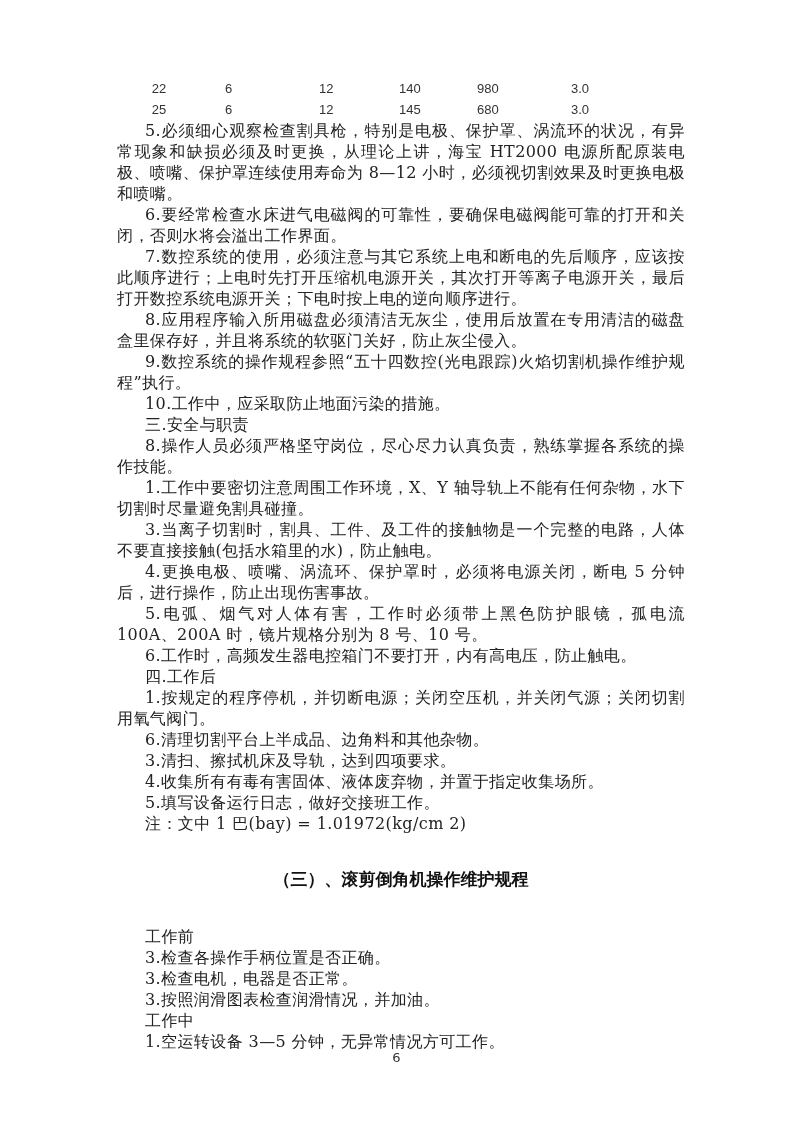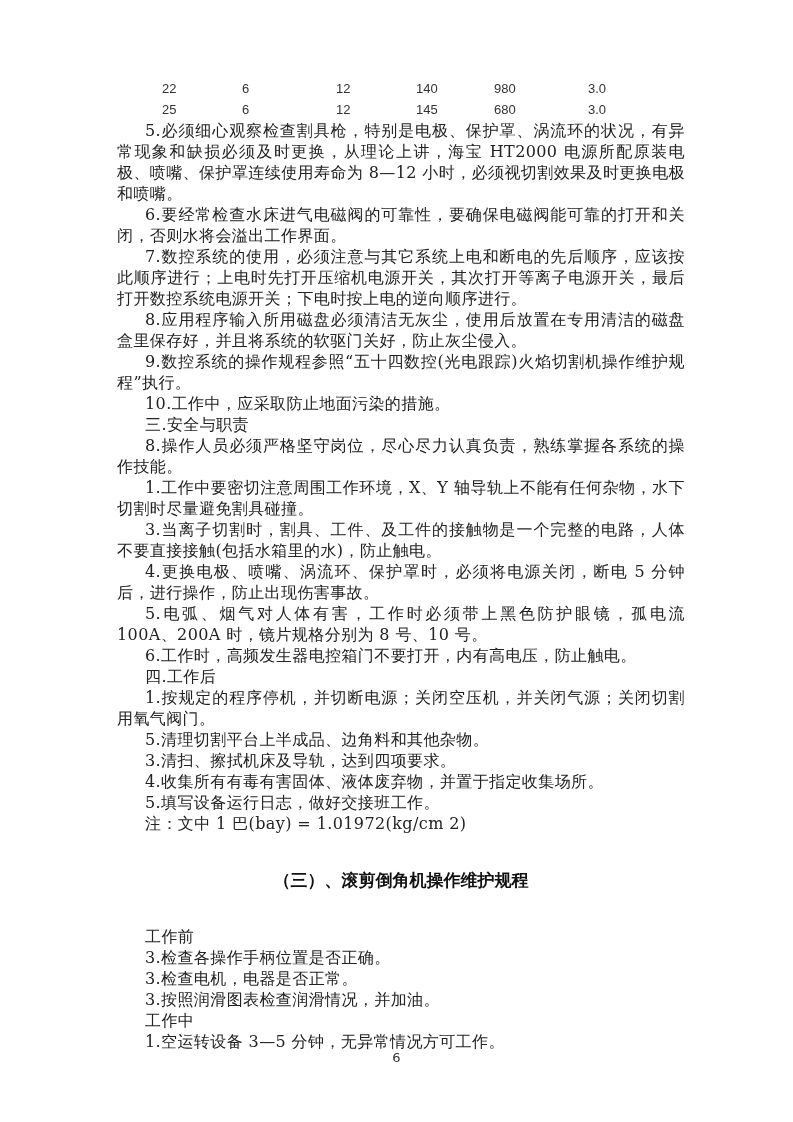--- a/index.html
+++ b/index.html
@@ -2,31 +2,31 @@
 <html><head>
 <meta charset="utf-8">
 <style>
   html, body { margin: 0; padding: 0; background: #ffffff; }
   body { width: 793px; height: 1122px; position: relative; overflow: hidden;
          font-family: "DejaVu Serif", "Liberation Serif", serif; color: #222; }
   .page { position: absolute; left: 117px; top: 78px; width: 568px; }
   .row { display: flex; font-family: "Liberation Sans", sans-serif; font-size: 13px;
          height: 21px; line-height: 21px; color: #333; }
   .row span { display: block; }
-  .c0 { width: 28px; margin-left: 45px; }
+  .c0 { width: 28px; margin-left: 28px; text-align: center; }
   .c1 { width: 94px; margin-left: 52px; }
   .c2 { width: 80px; }
   .c3 { width: 78px; }
   .c4 { width: 94px; }
   .c5 { width: 40px; }
   p { margin: 0; font-size: 16px; line-height: 21px; text-align: justify;
       text-align-last: left; letter-spacing: 0.4px; }
   p.ind { text-indent: 28px; }
   p.sub { padding-left: 28px; }
-  h2 { margin: 0; text-align: center; font-family: Liberation Serif, serif;
+  h2 { margin: 0; text-align: center; font-family: Liberation Mono, monospace;
        font-size: 17px; font-weight: bold; height: 30px; line-height: 30px; color: #111; }
   .gap-title-top { height: 32px; }
   .gap-title-bottom { height: 30px; }
   .pageno { position: absolute; top: 1050px; left: 0; width: 793px; text-align: center;
             font-family: "DejaVu Sans", sans-serif; font-size: 13px; color: #333; }
 </style>
 </head>
 <body>
 
 <div class="page">
@@ -58,21 +58,21 @@
   <p class="ind">三.安全与职责</p>
   <p class="ind">8.操作人员必须严格坚守岗位，尽心尽力认真负责，熟练掌握各系统的操作技能。</p>
   <p class="ind">1.工作中要密切注意周围工作环境，X、Y 轴导轨上不能有任何杂物，水下切割时尽量避免割具碰撞。</p>
   <p class="ind">3.当离子切割时，割具、工件、及工件的接触物是一个完整的电路，人体不要直接接触(包括水箱里的水)，防止触电。</p>
   <p class="ind">4.更换电极、喷嘴、涡流环、保护罩时，必须将电源关闭，断电 5 分钟后，进行操作，防止出现伤害事故。</p>
   <p class="ind">5.电弧、烟气对人体有害，工作时必须带上黑色防护眼镜，孤电流 100A、200A 时，镜片规格分别为 8 号、10 号。</p>
   <p class="ind">6.工作时，高频发生器电控箱门不要打开，内有高电压，防止触电。</p>
 
   <p class="ind">四.工作后</p>
   <p class="ind">1.按规定的程序停机，并切断电源；关闭空压机，并关闭气源；关闭切割用氧气阀门。</p>
-  <p class="ind">5.清理切割平台上半成品、边角料和其他杂物。</p>
+  <p class="ind">6.清理切割平台上半成品、边角料和其他杂物。</p>
   <p class="ind">3.清扫、擦拭机床及导轨，达到四项要求。</p>
   <p class="ind">4.收集所有有毒有害固体、液体废弃物，并置于指定收集场所。</p>
   <p class="ind">5.填写设备运行日志，做好交接班工作。</p>
   <p class="ind">注：文中 1 巴(bay) = 1.01972(kg/cm 2)</p>
 
   <div class="gap-title-top"></div>
   <h2>（三）、滚剪倒角机操作维护规程</h2>
   <div class="gap-title-bottom"></div>
 
   <p class="sub">工作前</p>

